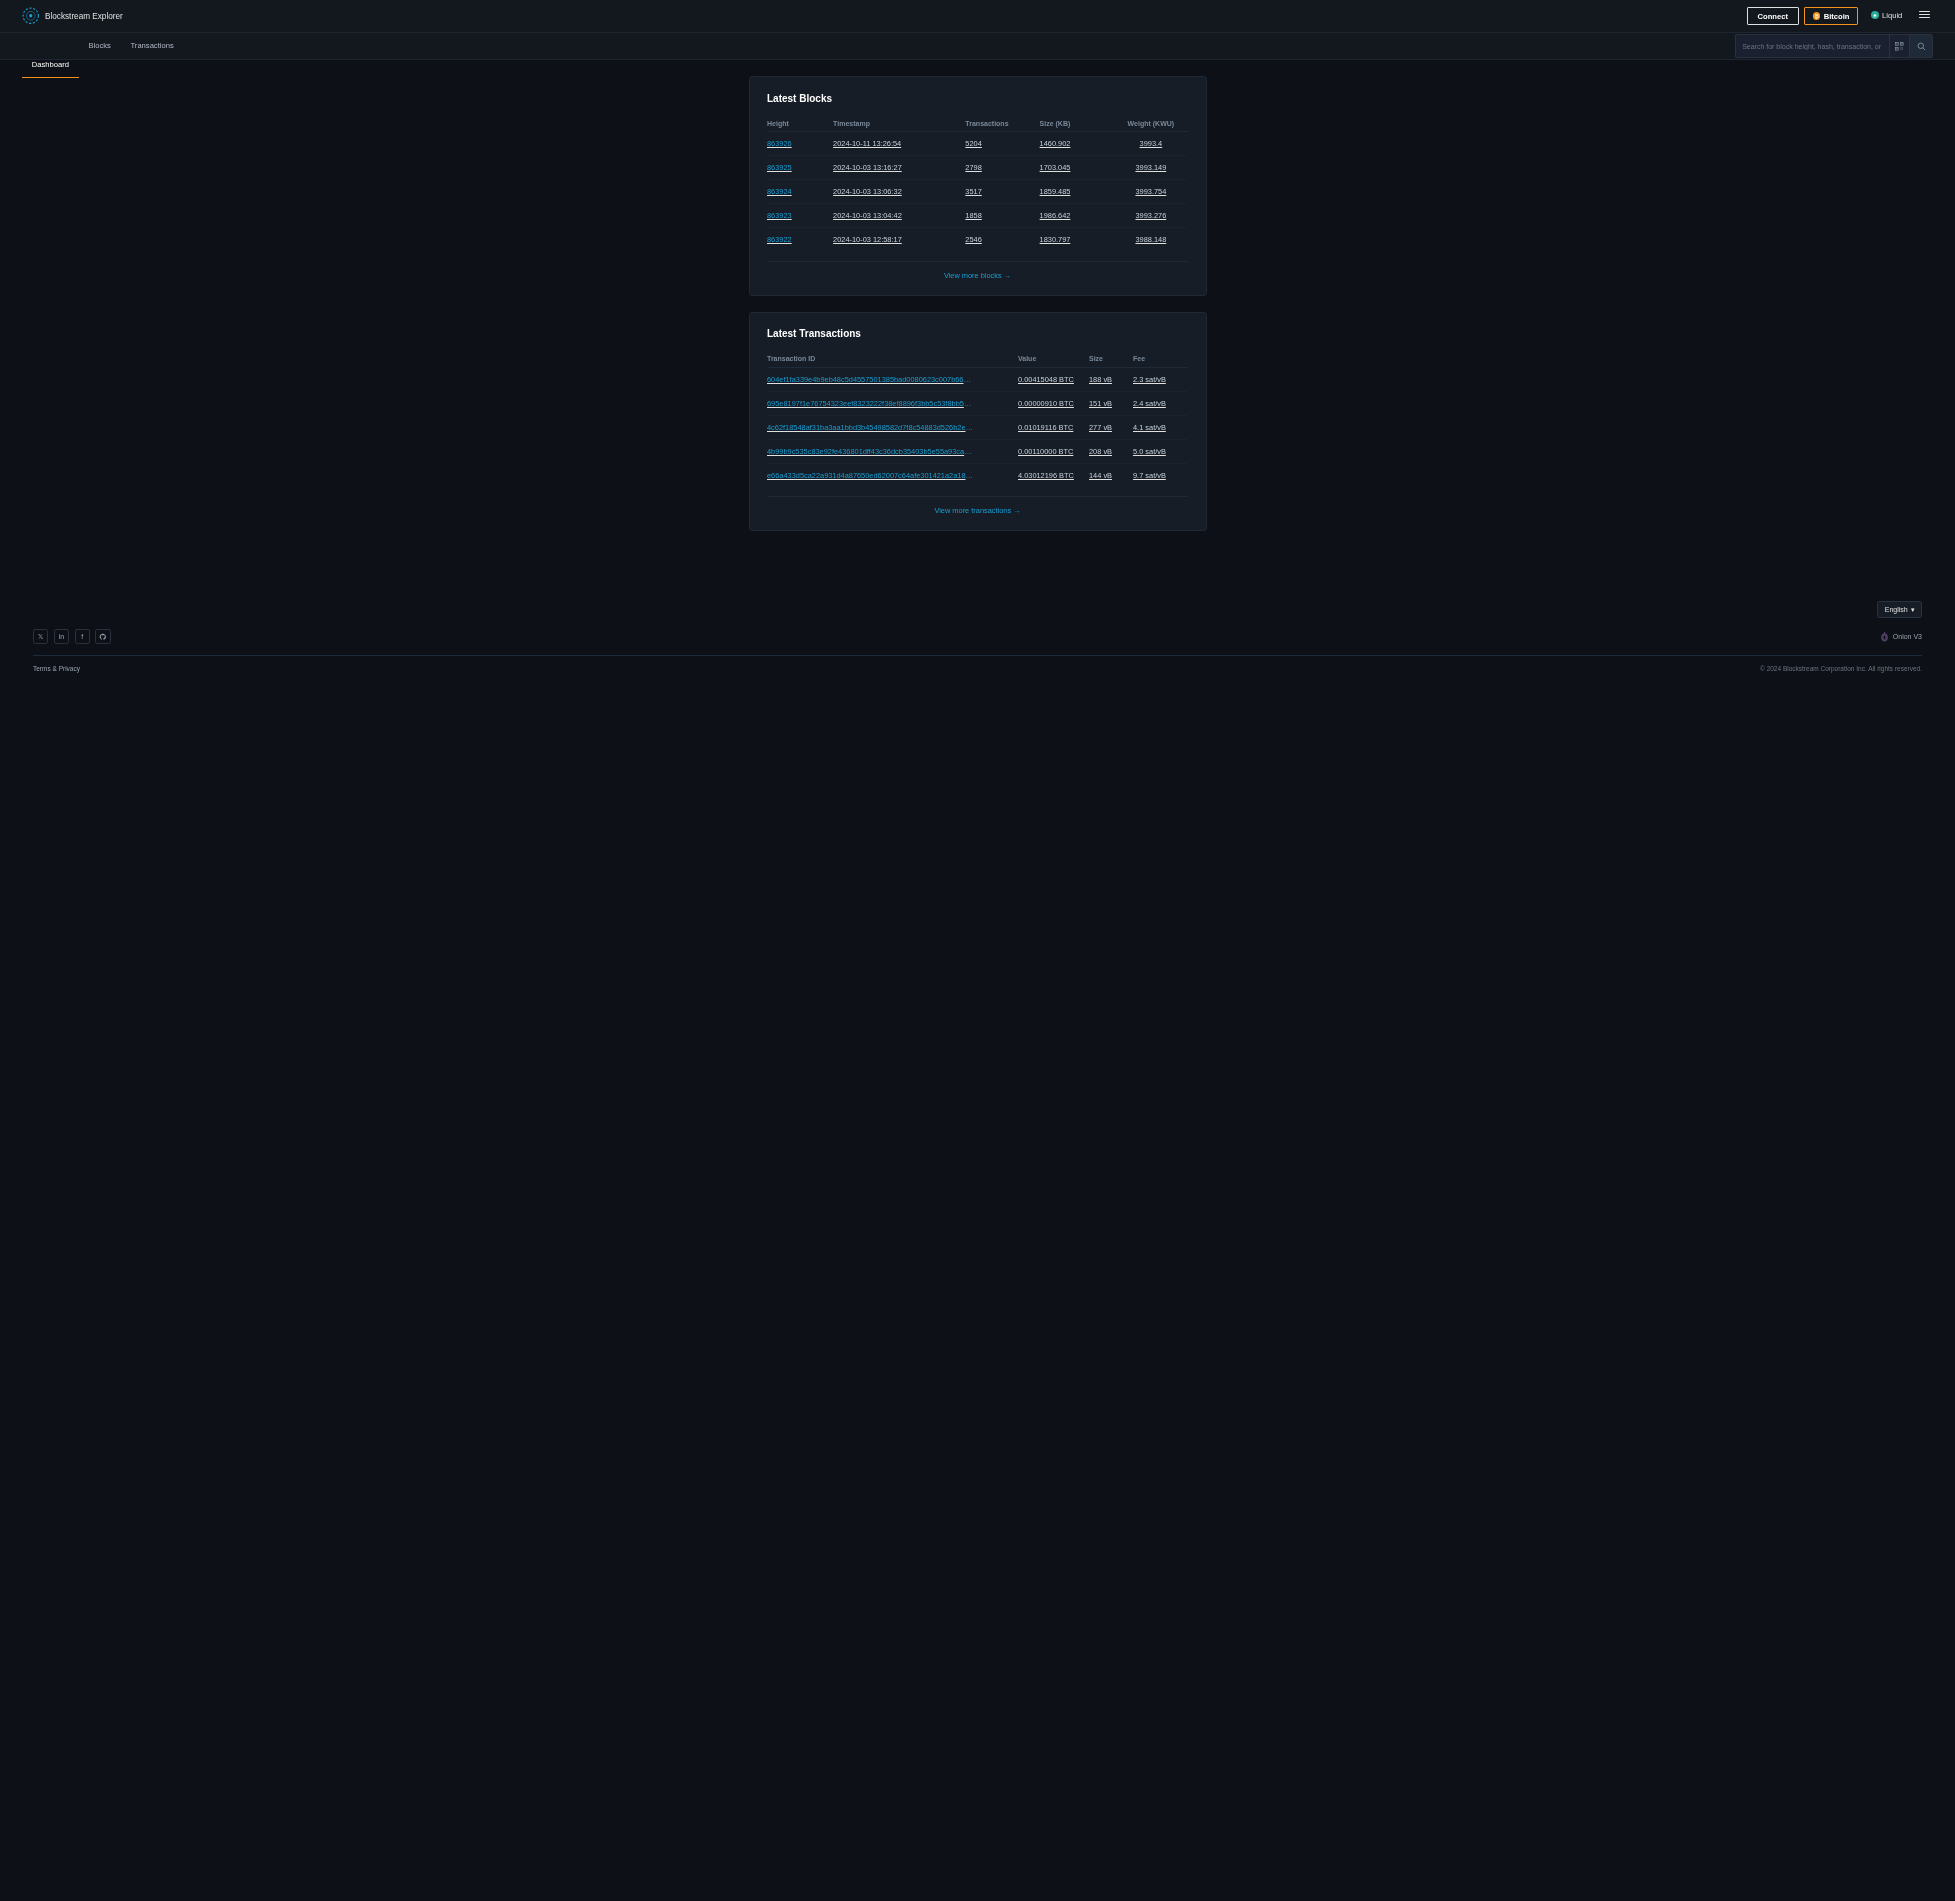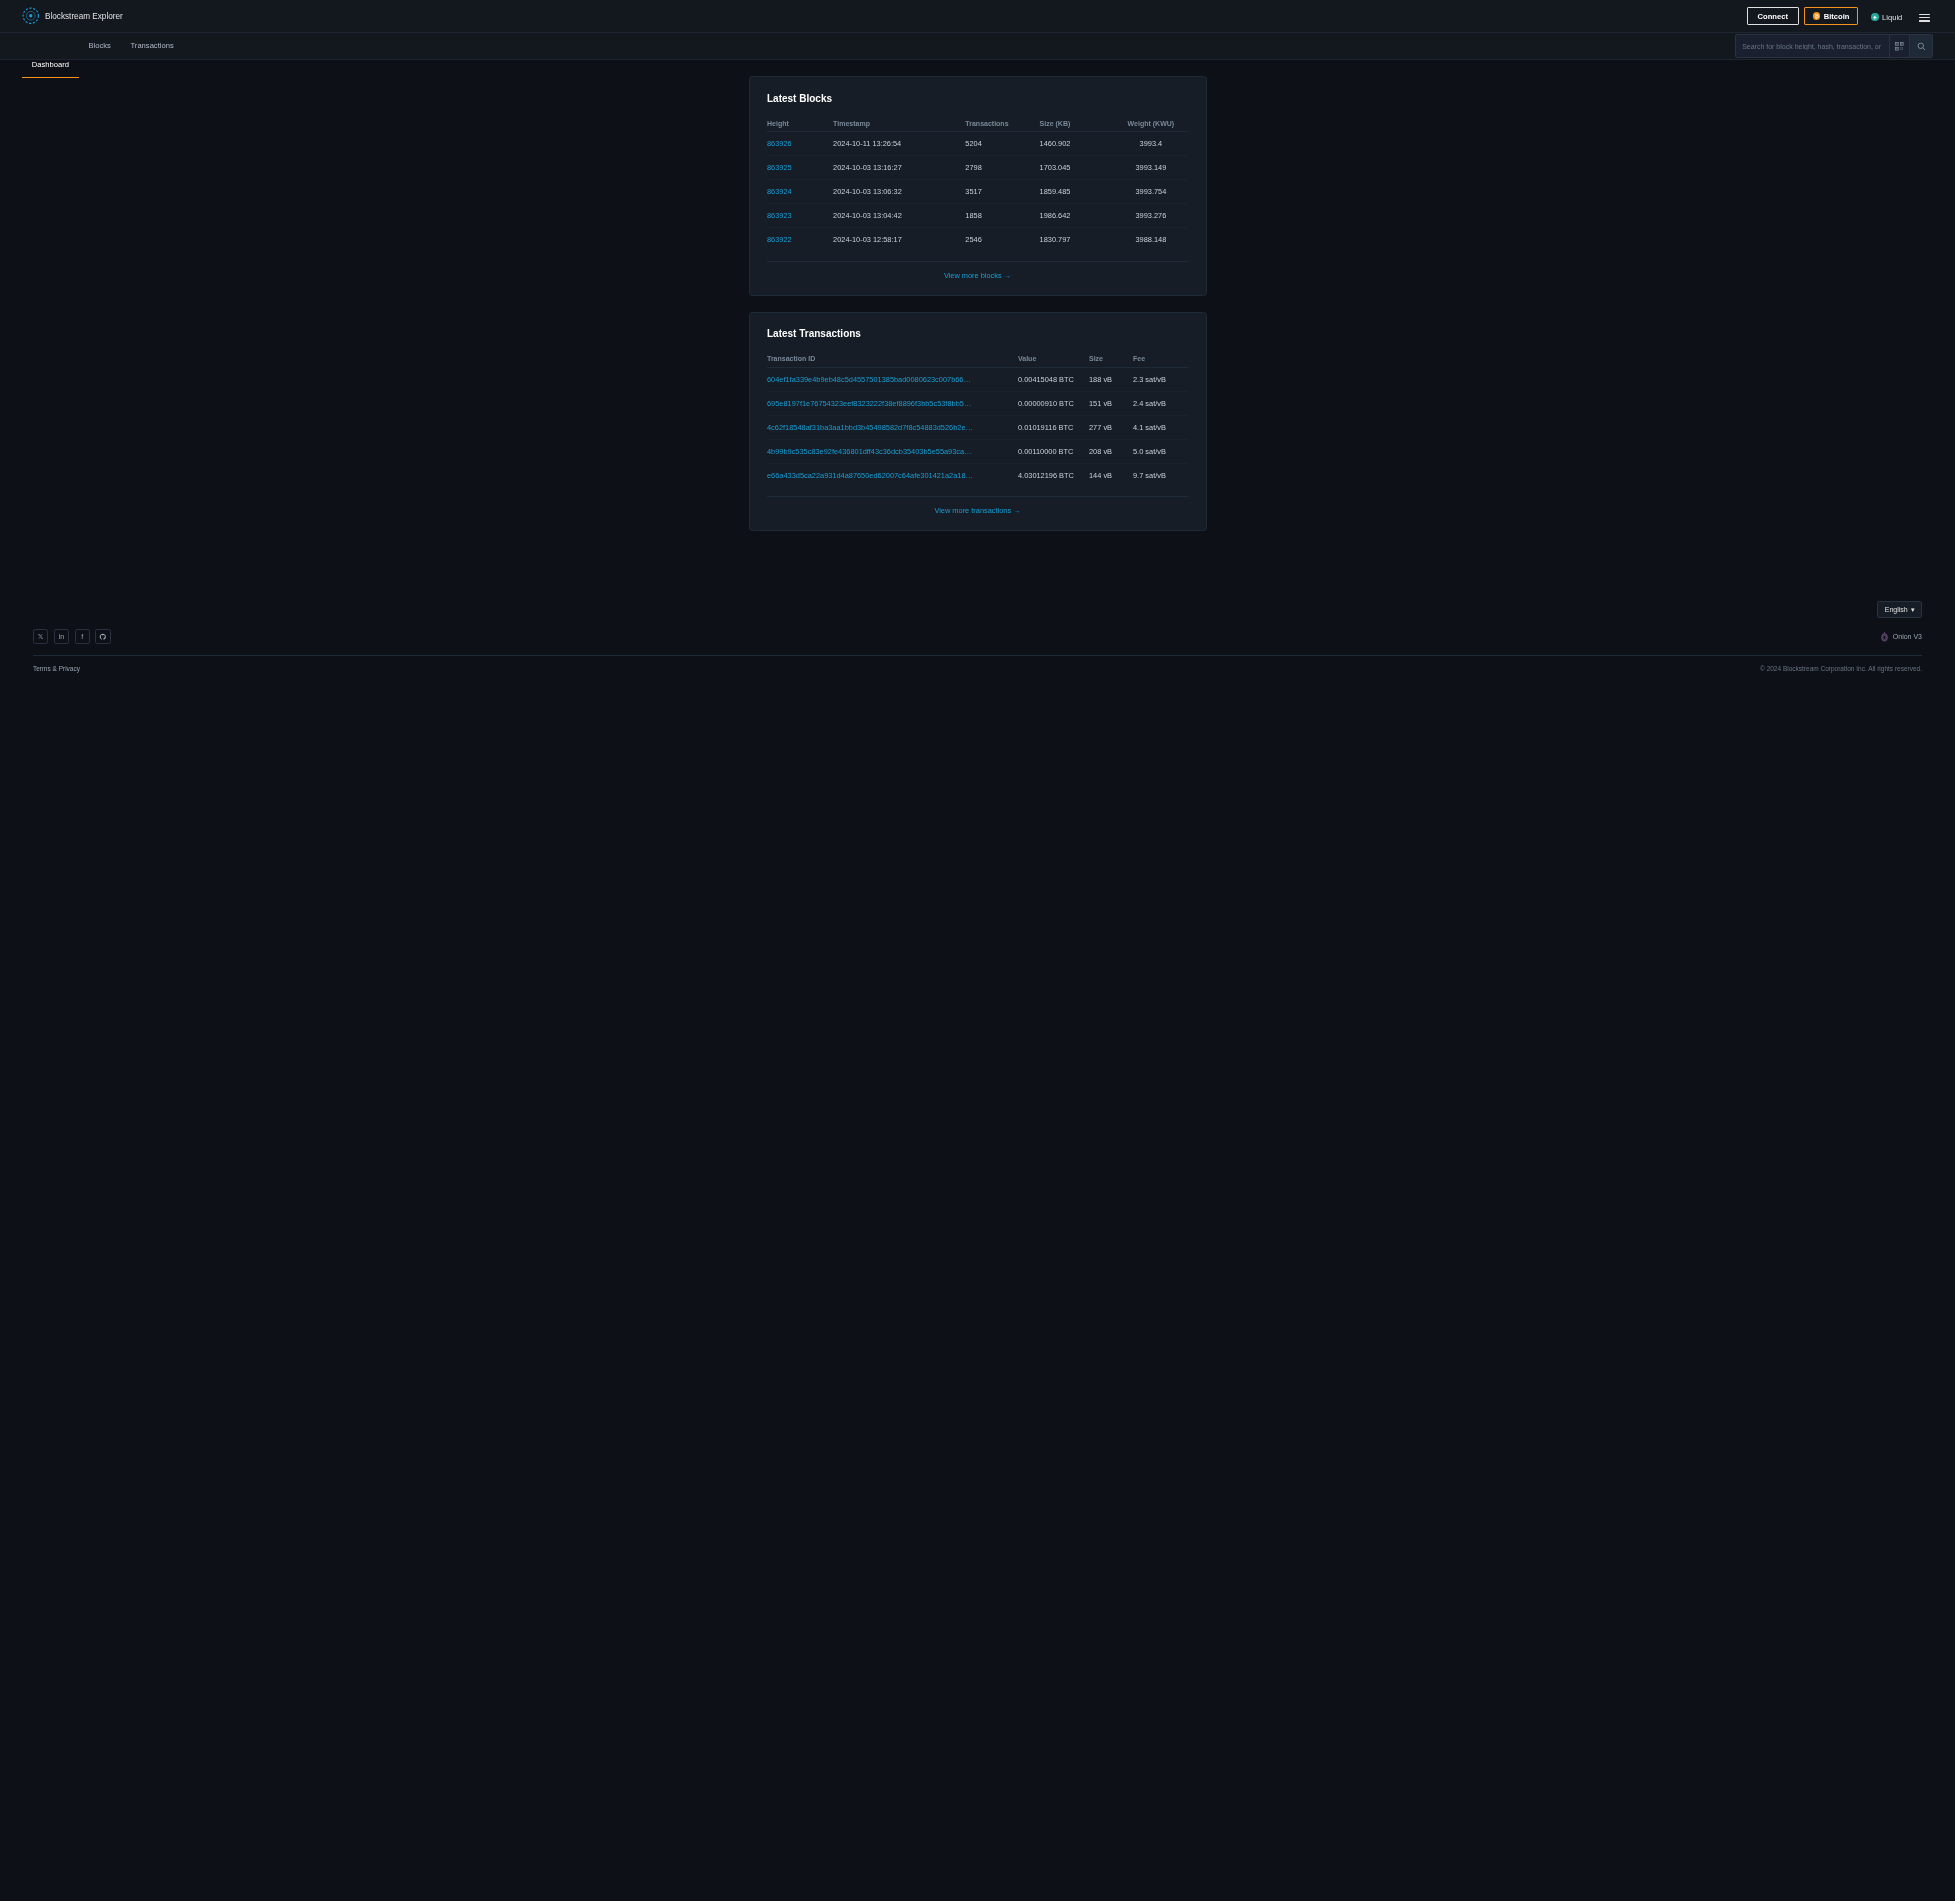--- a/index.html
+++ b/index.html
@@ -35,21 +35,21 @@
     }
 
     .logo-text {
       font-size: 8.2px;
       color: #e0e0e0;
       font-weight: 400;
     }
 
     .header-right {
       display: flex;
-      align-items: flex-end;
+      align-items: flex-start;
       gap: 5.5px;
     }
 
     .btn-connect {
       background: transparent;
       border: 0.8px solid #e0e0e0;
       color: #fff;
       padding: 3.3px 9.8px;
       font-size: 7.6px;
       font-weight: 600;
@@ -228,20 +228,21 @@
       text-align: left;
       color: #7a8898;
       font-size: 7px;
       font-weight: 600;
       padding: 4.4px 0;
       border-bottom: 0.5px solid #1e2a38;
     }
 
     tbody tr {
       border-bottom: 0.5px solid #1a2230;
+      text-decoration: underline;
     }
 
     tbody tr:last-child {
       border-bottom: none;
     }
 
     tbody td {
       padding: 7px 0;
       font-size: 7.4px;
       color: #c8d0da;

